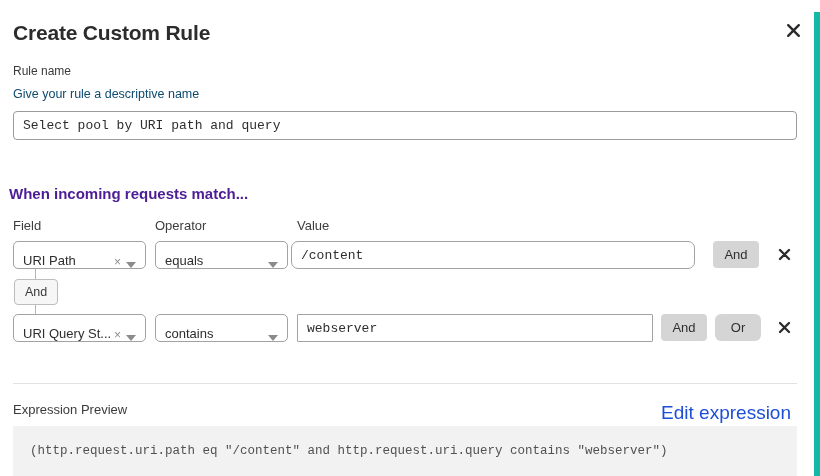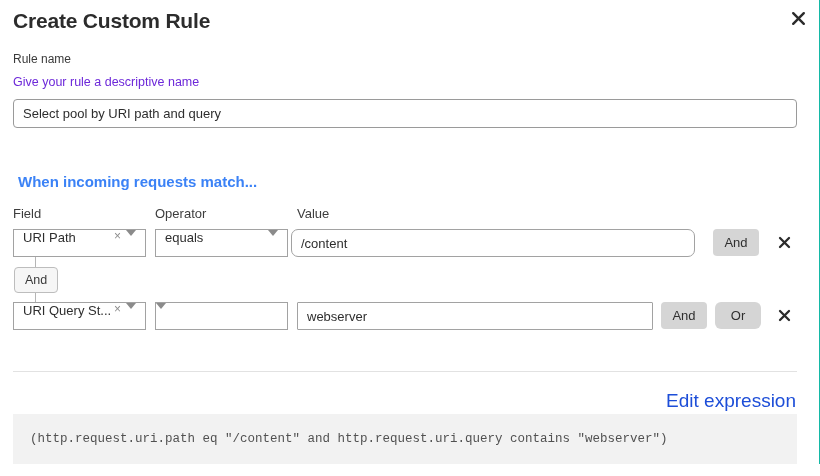--- a/index.html
+++ b/index.html
@@ -16,22 +16,23 @@
     overflow: hidden;
   }
 
   
   .modal {
     position: relative;
     width: 820px;
     height: 464px;
     box-sizing: border-box;
     background: #ffffff;
-    border-right: 1px solid #14b8a6;
+    border-right: 6px solid #14b8a6;
     overflow: hidden;
+    margin-top: 12px;
   }
 
   
   .modal-title {
     position: absolute;
     left: 13px;
     top: 9px;
     font-size: 21px;
     font-weight: bold;
     letter-spacing: -0.2px;
@@ -53,54 +54,54 @@
 
   
   .field-label {
     position: absolute;
     font-size: 12px;
     color: #3a3a3a;
   }
   .field-hint {
     position: absolute;
     font-size: 12.5px;
-    color: #6d28d9;
+    color: #0c4a6e;
   }
   .rule-name-label { left: 13px; top: 52px; }
   .rule-name-hint  { left: 13px; top: 75px; }
 
   .text-input {
     position: absolute;
     box-sizing: border-box;
     background: #ffffff;
     border: 1px solid #9a9a9a;
     border-radius: 3px;
-    font-family: Liberation Sans, sans-serif;
+    font-family: Liberation Mono, monospace;
     font-size: 13px;
     color: #2e2e2e;
     padding: 12px 9px;
     outline: none;
   }
   .rule-name-input {
     left: 13px;
     top: 99px;
     width: 784px;
     height: 29px;
     line-height: 27px;
     border-radius: 4px;
   }
 
   
   .section-heading {
     position: absolute;
-    left: 18px;
+    left: 9px;
     top: 173px;
     font-size: 15px;
     font-weight: bold;
-    color: #3b82f6;
+    color: #4c1d95;
   }
 
   
   .col-head { top: 206px; font-size: 13px; color: #3d3d3d; }
   .col-field    { left: 13px; }
   .col-operator { left: 155px; }
   .col-value    { left: 297px; }
 
   
   .cond-row {
@@ -111,23 +112,23 @@
   .row-1 { top: 229px; }
   .row-2 { top: 302px; }
 
   
   .select-ctl {
     position: absolute;
     box-sizing: border-box;
     height: 28px;
     background: #ffffff;
     border: 1px solid #a2a2a2;
-    border-radius: 0;
-    display: flex;
-    align-items: flex-start;
+    border-radius: 5px;
+    display: flex;
+    align-items: flex-end;
     cursor: pointer;
   }
   .select-ctl .sel-text {
     flex: 1 1 auto;
     font-size: 13px;
     color: #2e2e2e;
     padding-left: 9px;
     white-space: nowrap;
     overflow: hidden;
   }
@@ -333,35 +334,37 @@
   <div class="cond-row row-2">
     <div class="select-ctl ctl-field">
       <span class="sel-text">URI Query St...</span>
       <span class="sel-clear">×</span>
       <span class="sel-caret">
           <span class="caret"></span>
         </span>
     </div>
 
     <div class="select-ctl ctl-operator">
+      <span class="sel-text">contains</span>
       <span class="sel-caret">
           <span class="caret"></span>
         </span>
     </div>
 
     <input class="text-input val-input-2" type="text" value="webserver" style="">
 
     <button class="logic-btn r2-and">And</button>
     <button class="logic-btn r2-or">Or</button>
 
     <div class="row-remove r2-x">
       <svg width="13" height="13" viewBox="0 0 13 13" aria-hidden="true">
         <path d="M2 2 L11 11 M11 2 L2 11" stroke="#2b2b2b" stroke-width="2.3" stroke-linecap="round"></path>
       </svg>
     </div>
   </div>
 
   <div class="divider"></div>
 
+  <div class="exp-label">Expression Preview</div>
   <a class="exp-edit">Edit expression</a>
   <div class="exp-code">(http.request.uri.path eq "/content" and http.request.uri.query contains "webserver")</div>
 
 </div>
 
 </body></html>

